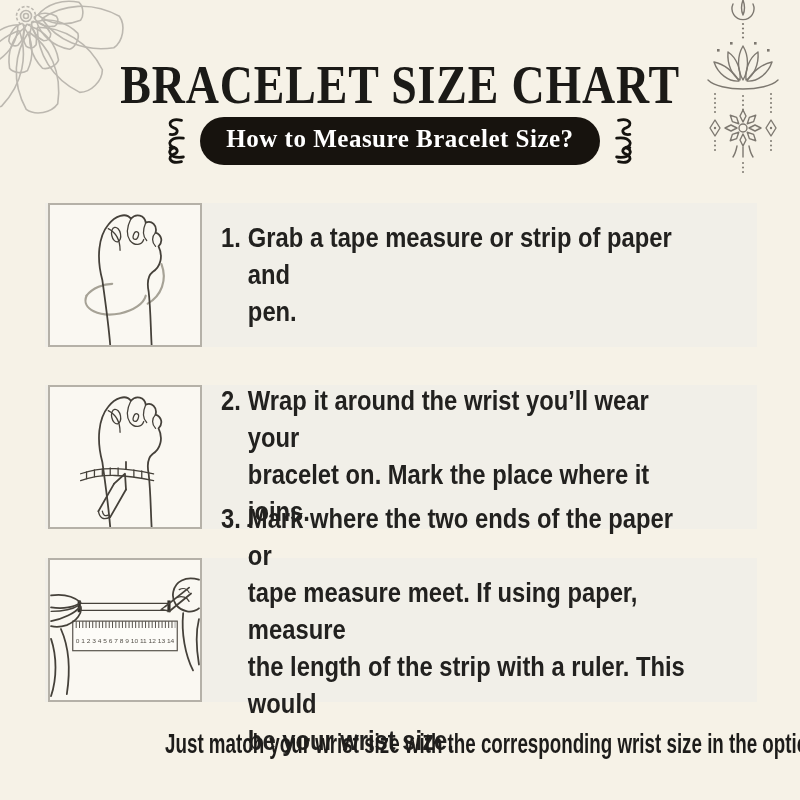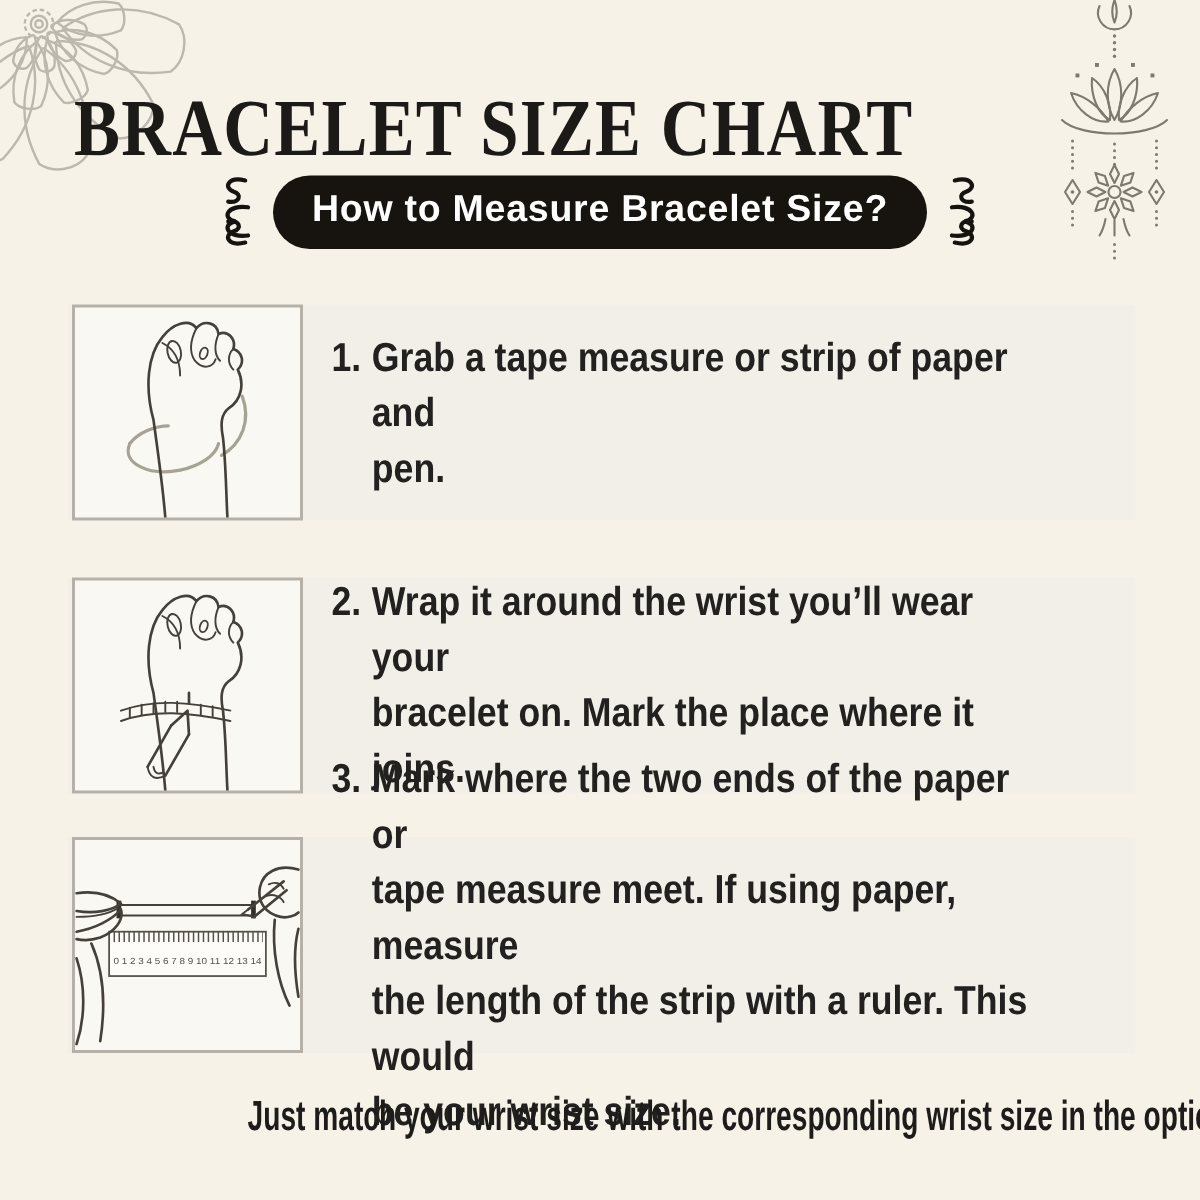--- a/index.html
+++ b/index.html
@@ -4,34 +4,34 @@
 <style>
   html,body{margin:0;padding:0;}
   body{
     width:800px;height:800px;position:relative;overflow:hidden;
     background:#f6f2e7;
     font-family:"Liberation Sans",sans-serif;
   }
   .deco-tl{position:absolute;top:0;left:0;pointer-events:none;}
   .deco-tr{position:absolute;top:0;left:688px;pointer-events:none;}
 
-  .title-wrap{position:absolute;top:54px;left:0;width:100%;}
+  .title-wrap{position:absolute;top:54px;left:0;width:100%;text-align:center;}
   .title{
     display:inline-block;white-space:nowrap;
     font-family:"Liberation Serif",serif;font-weight:700;
     font-size:54px;color:#1b1a17;letter-spacing:1px;
     transform:scaleX(.85);transform-origin:center;
   }
 
   .badge-row{position:absolute;top:115px;left:0;width:100%;
     display:flex;justify-content:center;align-items:center;gap:11px;}
   .badge{
     background:#17130e;color:#ffffff;border-radius:26px;
     padding:8px 26px 12px;white-space:nowrap;
-    font-family:Liberation Sans, sans-serif;font-weight:700;
+    font-family:Liberation Serif, serif;font-weight:700;
     font-size:25px;letter-spacing:.5px;
   }
   .flourish{width:32px;height:52px;}
   .flourish.right{transform:scaleX(-1);}
 
   .step{position:absolute;left:45px;width:712px;height:144px;background:#f1efe8;}
   .step1{top:203px}
   .step2{top:385px}
   .step3{top:558px}
   .illus{

